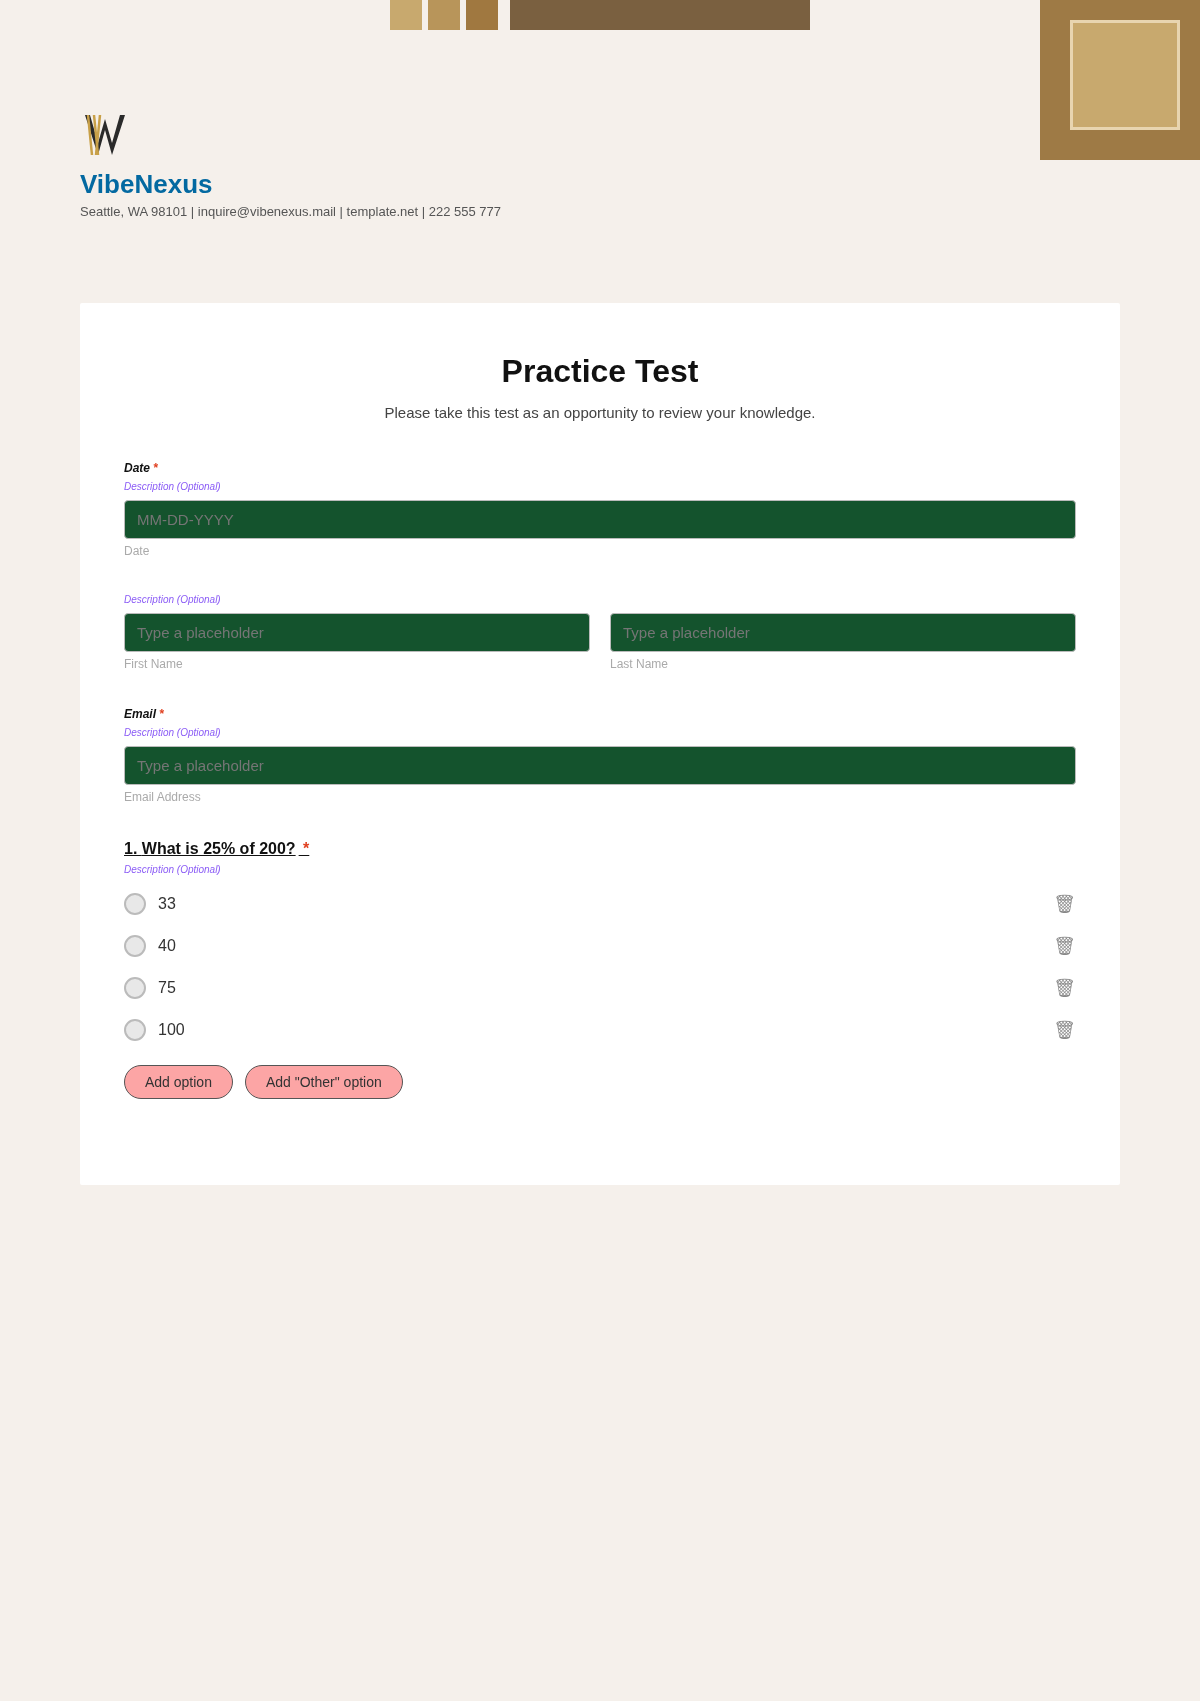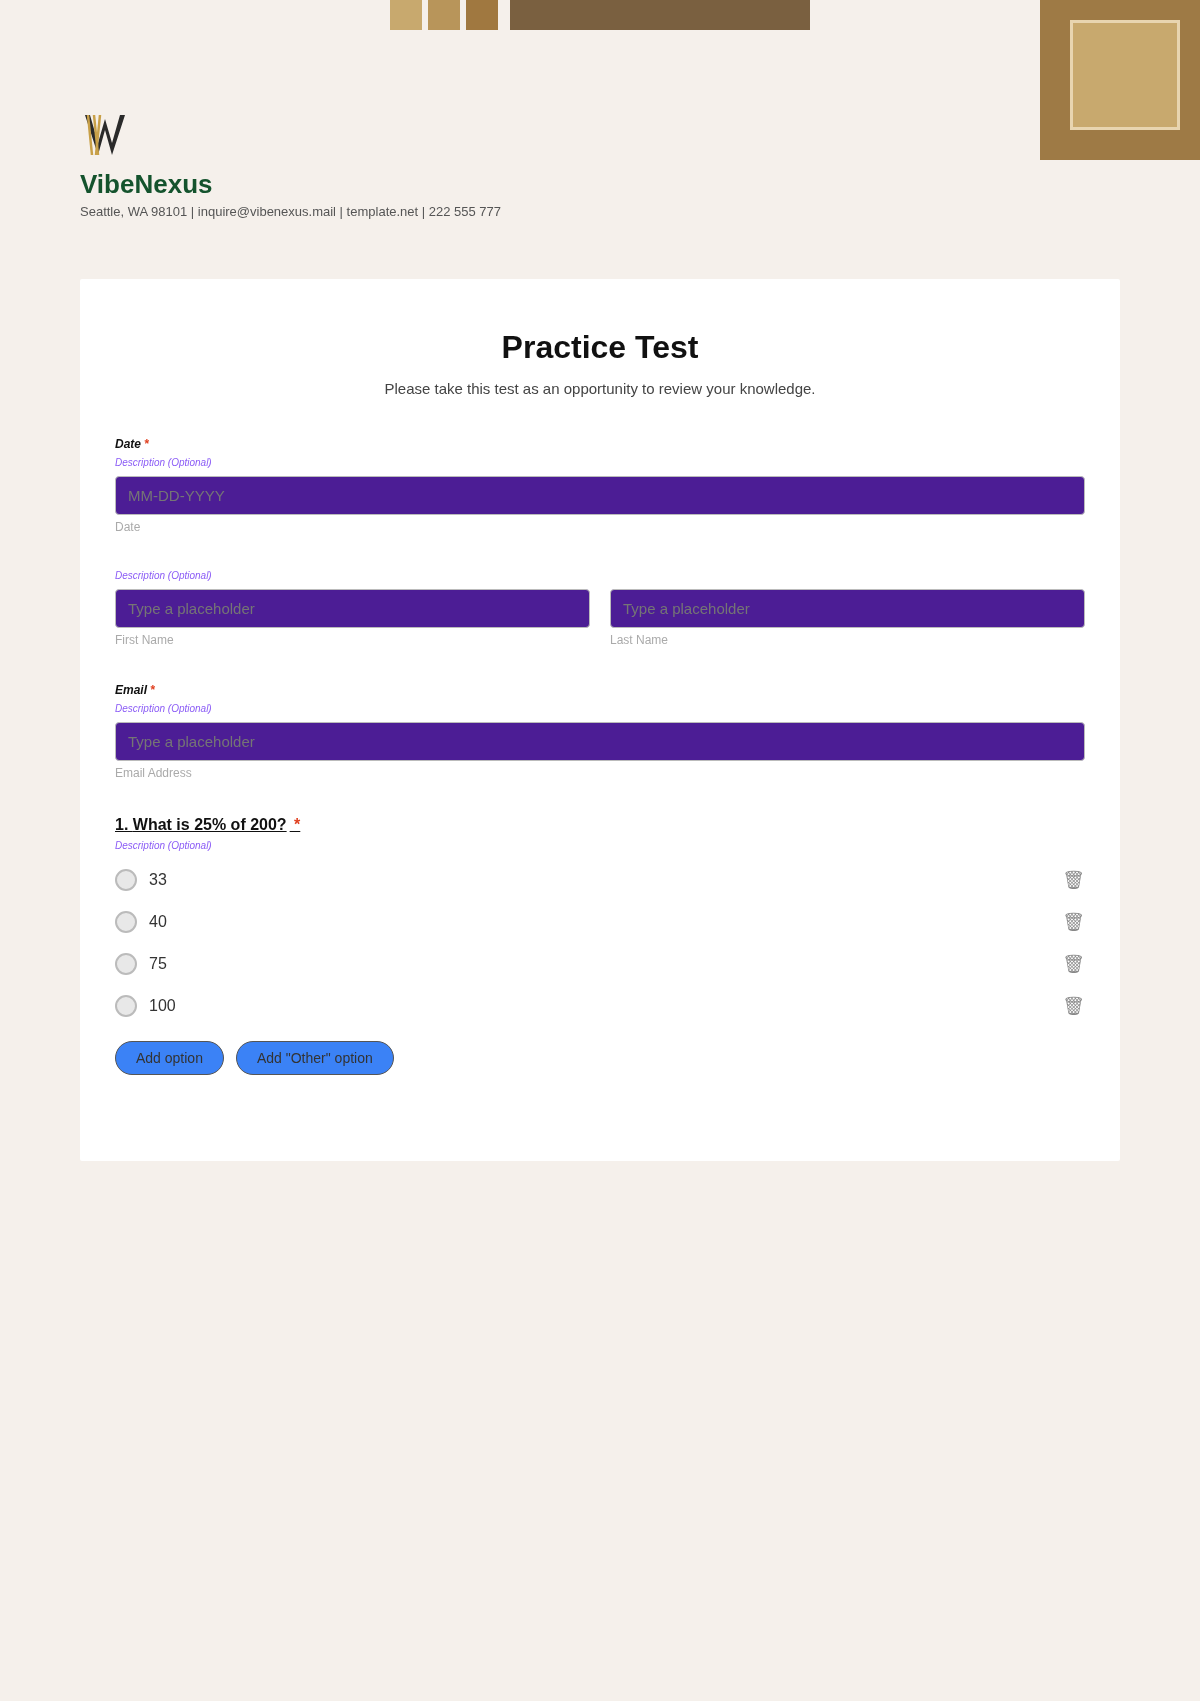--- a/index.html
+++ b/index.html
@@ -54,33 +54,33 @@
       margin-top: 35px;
     }
     .logo-icon {
       width: 60px;
       height: 60px;
       margin-bottom: 4px;
     }
     .logo-name {
       font-size: 26px;
       font-weight: bold;
-      color: #14532d;
+      color: #0369a1;
       margin-bottom: 4px;
     }
     .logo-contact {
       font-size: 13px;
       color: #555;
     }
 
     
     .main-content {
       background: white;
-      margin: 40px 80px;
-      padding: 50px 35px;
+      margin: 64px 80px;
+      padding: 50px 44px;
       border-radius: 2px;
     }
 
     .form-title {
       text-align: center;
       font-size: 32px;
       font-weight: bold;
       color: #111;
       margin-bottom: 14px;
     }
@@ -117,21 +117,21 @@
       margin-bottom: 8px;
     }
 
     .field-input {
       width: 100%;
       border: 1px solid #bbb;
       border-radius: 4px;
       padding: 10px 12px;
       font-size: 15px;
       color: #999;
-      background: #4c1d95;
+      background: #14532d;
       outline: none;
     }
 
     .field-hint {
       font-size: 12px;
       color: #aaa;
       margin-top: 5px;
     }
 
     
@@ -188,21 +188,21 @@
 
     
     .add-options-row {
       display: flex;
       gap: 12px;
       margin-top: 14px;
     }
 
     .add-option-btn {
       border: 1.5px solid #555;
-      background: #3b82f6;
+      background: #fca5a5;
       border-radius: 20px;
       padding: 8px 20px;
       font-size: 14px;
       color: #333;
       cursor: pointer;
     }
 
     
     .top-decoration {
       position: relative;

